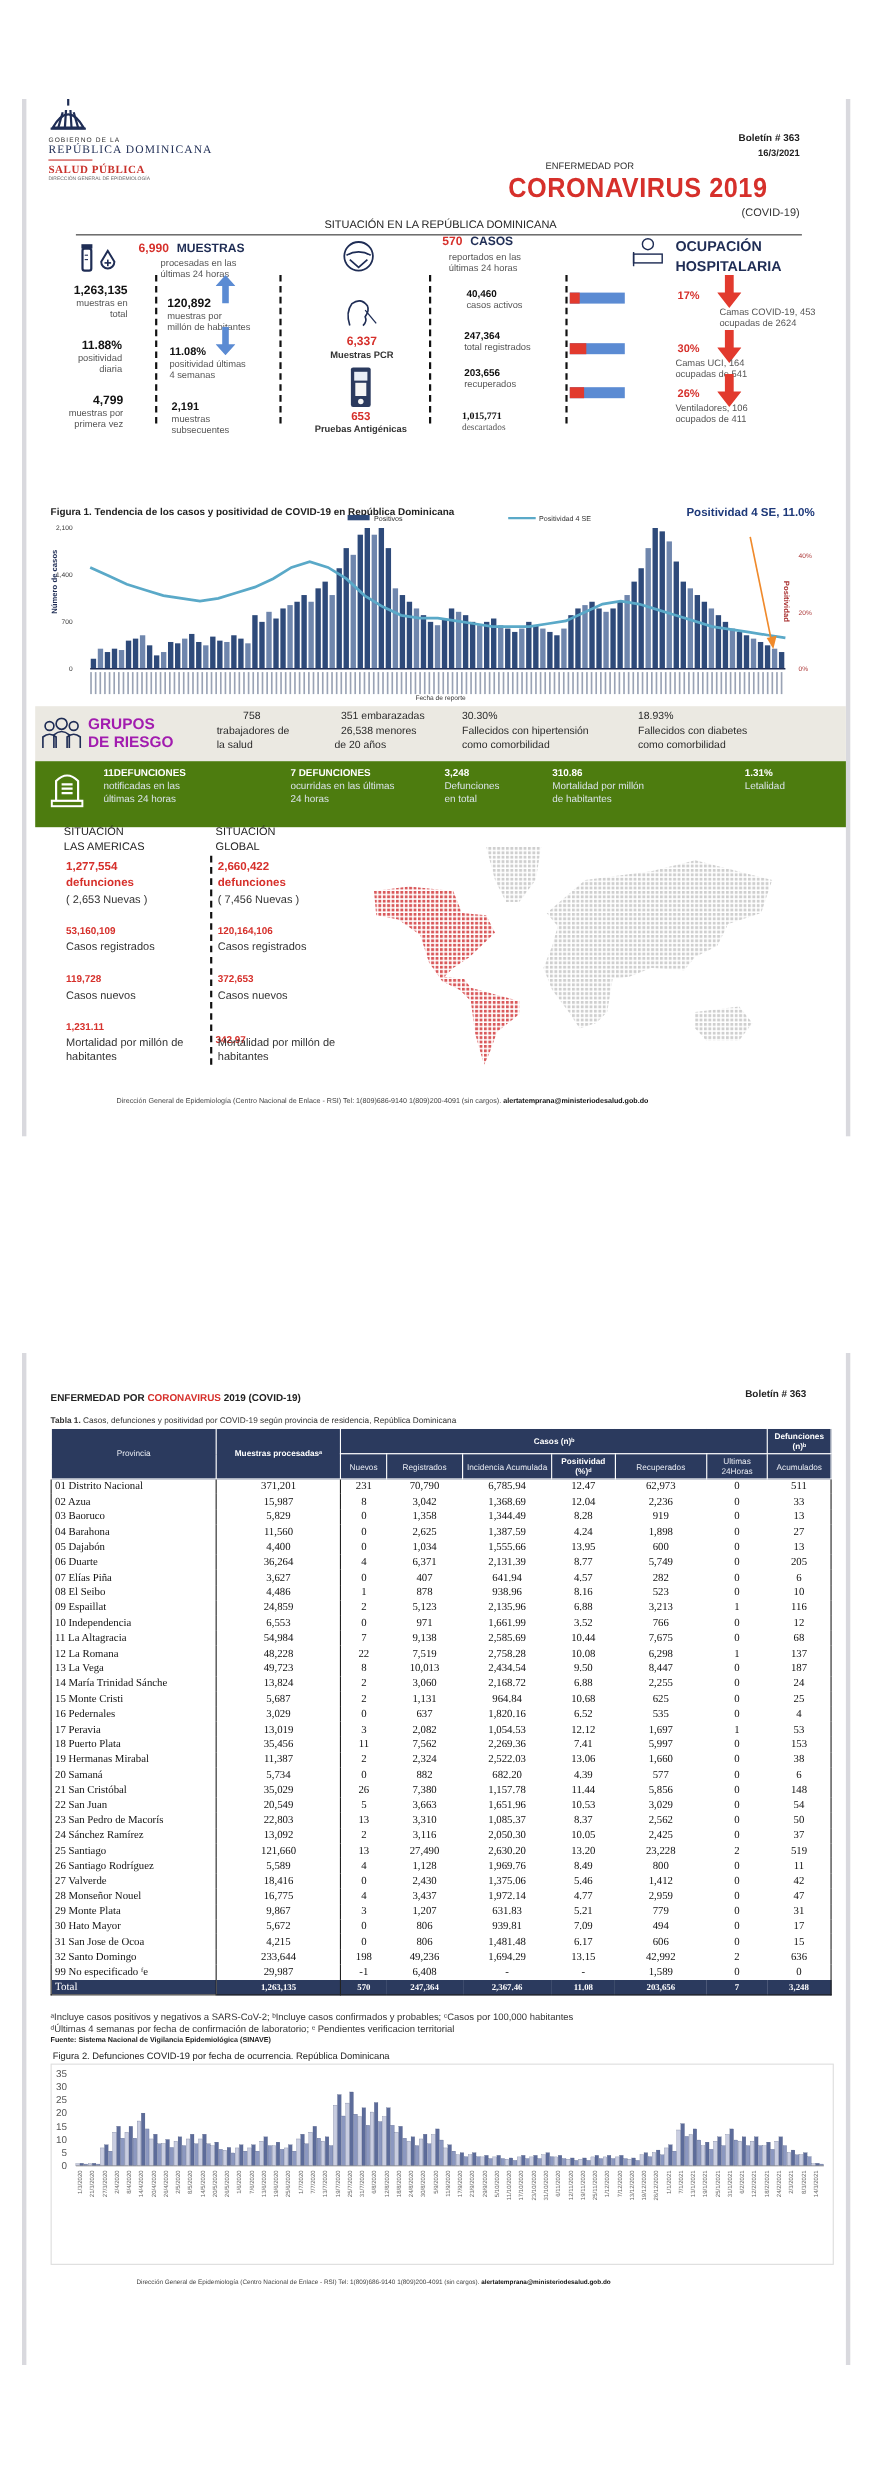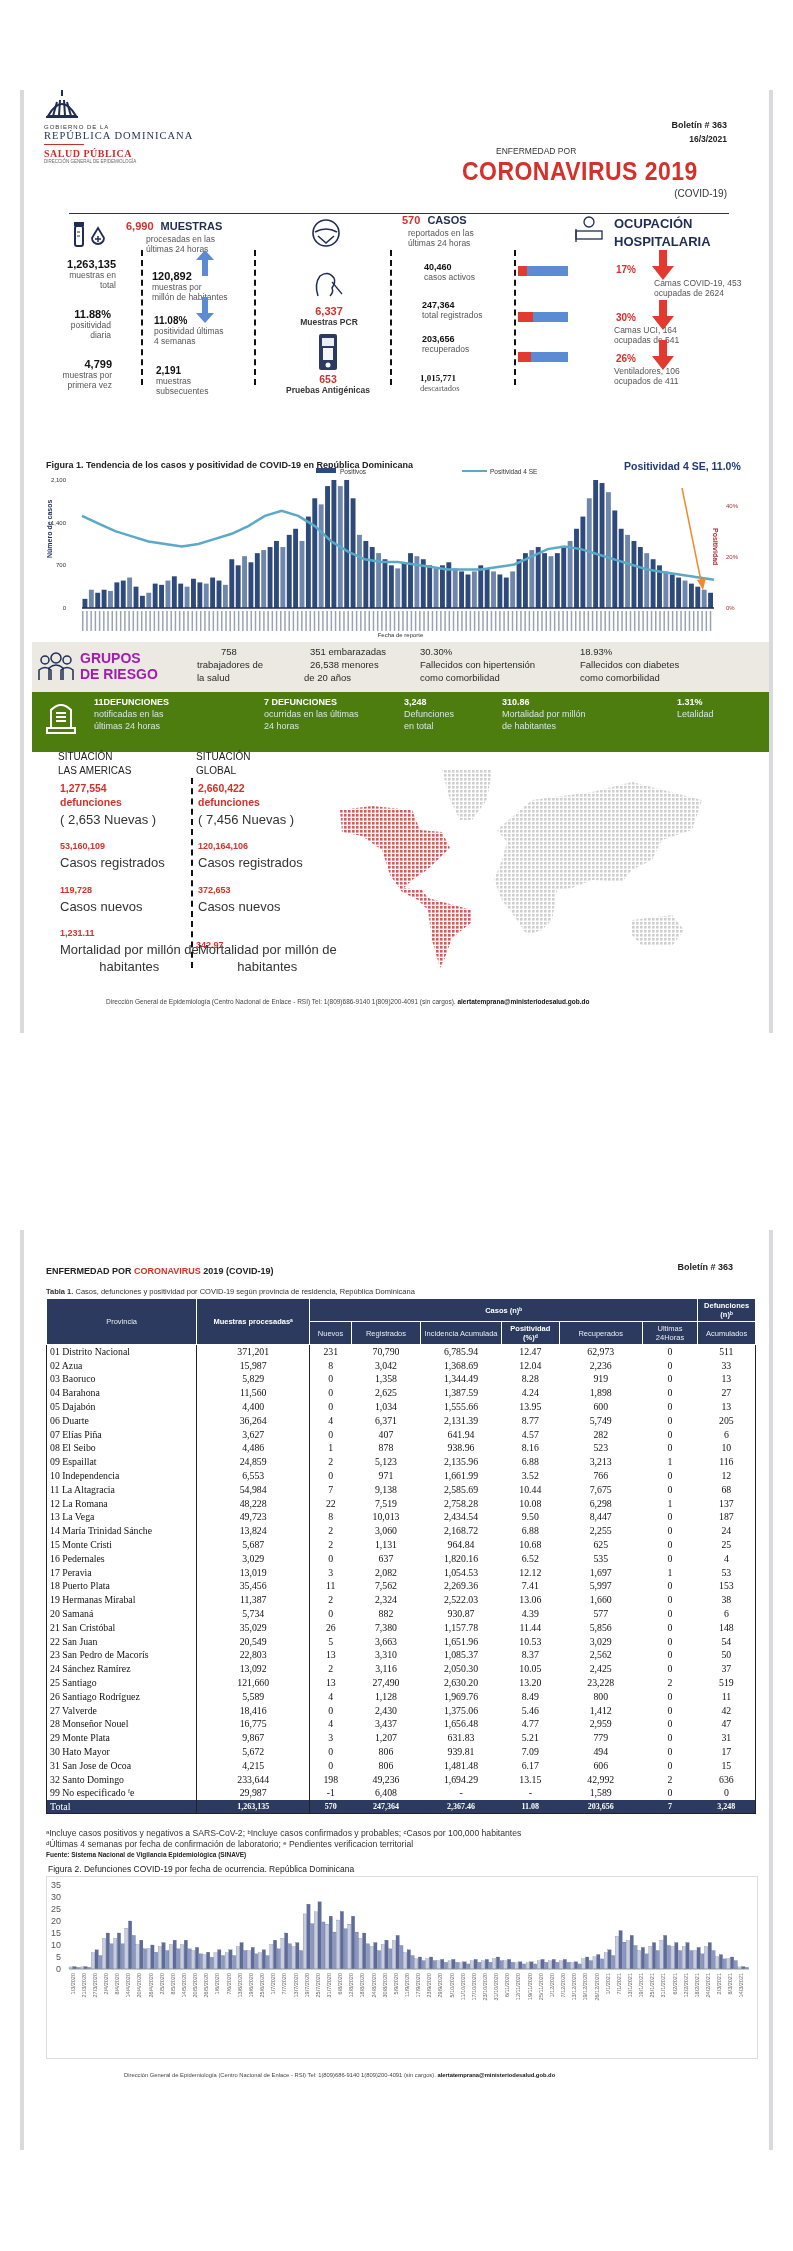--- a/index.html
+++ b/index.html
@@ -25,21 +25,21 @@
   .bar-fill { position: absolute; left: 0; top: 0; height: 10px; background: #e23a2e; }
   
   .risk-band { position: absolute; left: 8px; width: 737px; height: 50px; background: #ebe9e2; }
   .death-band { position: absolute; left: 8px; width: 737px; height: 60px; background: #4d7c0f; color: #fff; }
   .rb-txt { position: absolute; font-size: 9.5px; color: #2a2a2a; line-height: 1.35; }
   .db-txt { position: absolute; font-size: 9px; color: #d9e3e8; line-height: 1.35; }
   .db-txt b { color: #fff; }
   
   .sit-head { position: absolute; font-size: 10px; color: #222; line-height: 1.35; }
   .sit-num { position: absolute; font-size: 10.5px; font-weight: bold; color: #d6302b; }
-  .sit-lbl { position: absolute; font-size: 13px; color: #333; line-height: 1.3; text-align: center; }
+  .sit-lbl { position: absolute; font-size: 10px; color: #333; line-height: 1.3; }
   .footer { position: absolute; font-size: 6.5px; color: #444; white-space: nowrap; }
   .footer b { color: #111; }
   
   table.prov { position: absolute; left: 22px; top: 68px; width: 710px; border-collapse: collapse; font-family: "Liberation Serif", serif; }
   table.prov th { background: #2b3a5e; color: #e8ebf2; font-family: "Liberation Sans", sans-serif; font-weight: normal; font-size: 7.5px; border: 1px solid #fff; padding: 2px; text-align: center; }
   table.prov th.b { font-weight: bold; color: #fff; }
   table.prov td { font-size: 9.8px; padding: 0 3px; height: 13.8px; text-align: center; color: #111; }
   table.prov td.pv { text-align: left; border-left: 1px solid #222; border-right: 1px solid #222; white-space: nowrap; overflow: hidden; max-width: 130px; }
   table.prov td.sep { border-right: 1px solid #222; }
   table.prov td.last { border-right: 1px solid #222; }
@@ -68,20 +68,21 @@
     <div style="width:40px;height:1px;background:#c8312b;margin:3px 0;"></div>
     <div class="logo-salud">SALUD PÚBLICA</div>
     <div class="logo-dir">DIRECCIÓN GENERAL DE EPIDEMIOLOGÍA</div>
   </div>
 
   <div class="abs bold" style="right:42px;top:30px;font-size:9px;">Boletín # 363</div>
   <div class="abs bold" style="right:42px;top:44px;font-size:8.5px;">16/3/2021</div>
   <div class="abs" style="left:472px;top:56px;font-size:8.5px;color:#333;">ENFERMEDAD POR</div>
   <div class="abs covid-title" style="left:438px;top:67px;">CORONAVIRUS 2019</div>
   <div class="abs" style="right:42px;top:98px;font-size:10px;color:#333;">(COVID-19)</div>
+  <div class="abs" style="left:0;width:753px;top:109px;text-align:center;font-size:10px;color:#222;">SITUACIÓN EN LA REPÚBLICA DOMINICANA</div>
   <div class="abs" style="left:45px;top:123px;width:660px;height:1px;background:#333;"></div>
 
   <div class="abs" style="left:46px;top:130px;">
     <svg width="40" height="30" viewBox="0 0 40 30">
         <rect x="4" y="2" width="10" height="4" fill="#1f2d55"></rect>
         <rect x="5" y="6" width="8" height="20" rx="2" fill="none" stroke="#1f2d55" stroke-width="2"></rect>
         <line x1="7" y1="12" x2="10" y2="12" stroke="#1f2d55"></line>
         <line x1="7" y1="16" x2="10" y2="16" stroke="#1f2d55"></line>
         <path d="M28 8 L22 18 A6 6 0 1 0 34 18 Z" fill="none" stroke="#1f2d55" stroke-width="1.8"></path>
         <line x1="28" y1="16" x2="28" y2="22" stroke="#1f2d55" stroke-width="1.5"></line>
@@ -878,21 +879,21 @@
           <td>13.06</td>
           <td>1,660</td>
           <td>0</td>
           <td class="last">38</td>
         </tr>
         <tr>
           <td class="pv">20 Samaná</td>
           <td class="sep">5,734</td>
           <td>0</td>
           <td>882</td>
-          <td>930.87</td>
+          <td>682.20</td>
           <td>4.39</td>
           <td>577</td>
           <td>0</td>
           <td class="last">6</td>
         </tr>
         <tr>
           <td class="pv">21 San Cristóbal</td>
           <td class="sep">35,029</td>
           <td>26</td>
           <td>7,380</td>
@@ -966,21 +967,21 @@
           <td>5.46</td>
           <td>1,412</td>
           <td>0</td>
           <td class="last">42</td>
         </tr>
         <tr>
           <td class="pv">28 Monseñor Nouel</td>
           <td class="sep">16,775</td>
           <td>4</td>
           <td>3,437</td>
-          <td>1,656.48</td>
+          <td>1,972.14</td>
           <td>4.77</td>
           <td>2,959</td>
           <td>0</td>
           <td class="last">47</td>
         </tr>
         <tr>
           <td class="pv">29 Monte Plata</td>
           <td class="sep">9,867</td>
           <td>3</td>
           <td>1,207</td>

